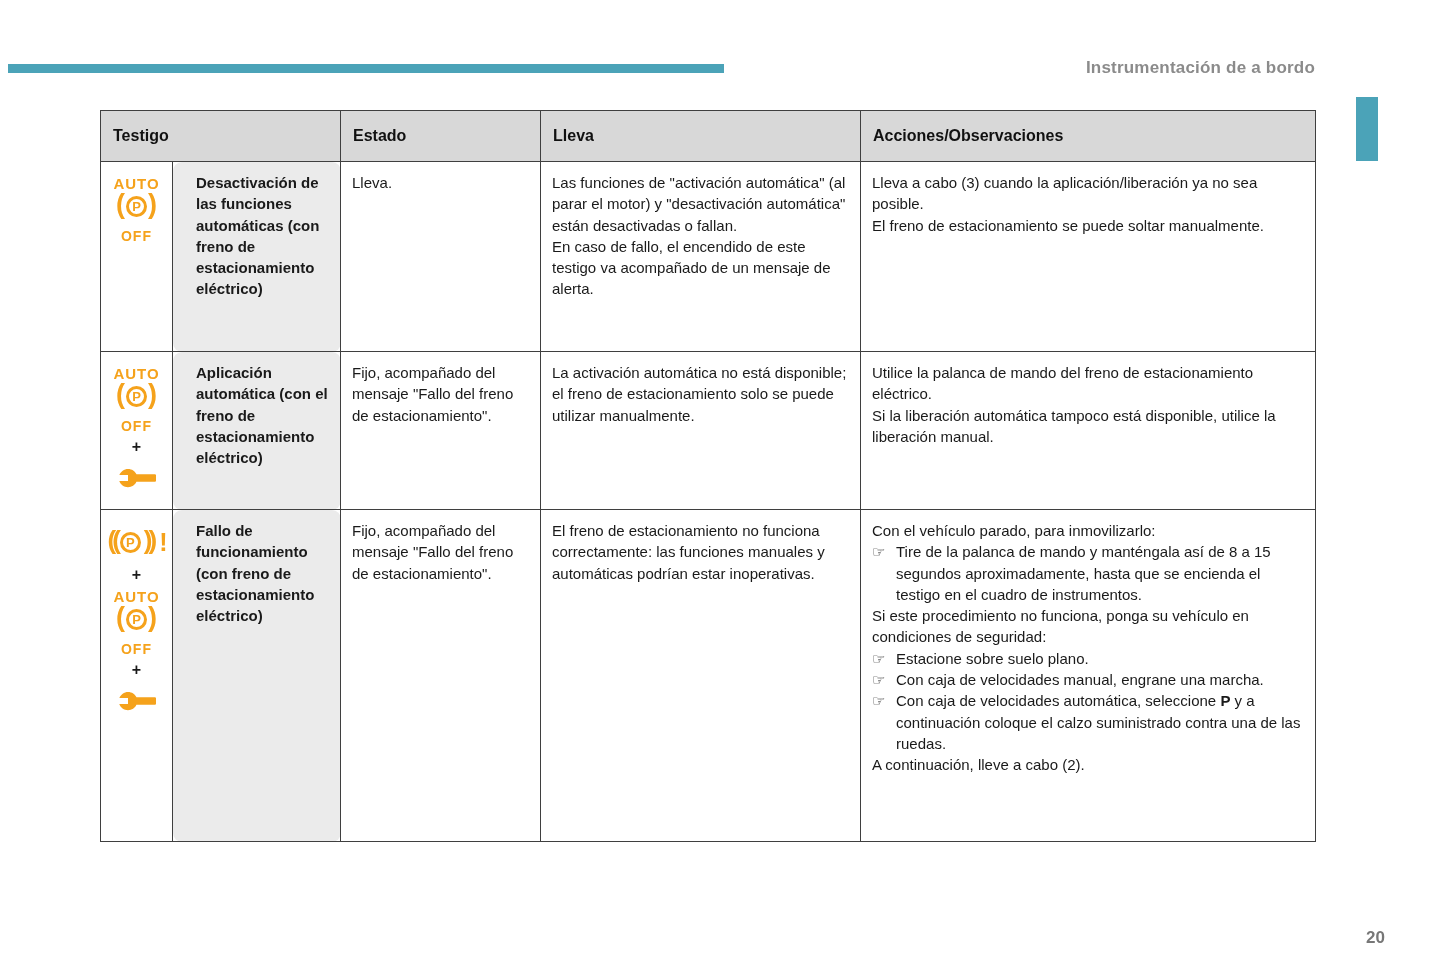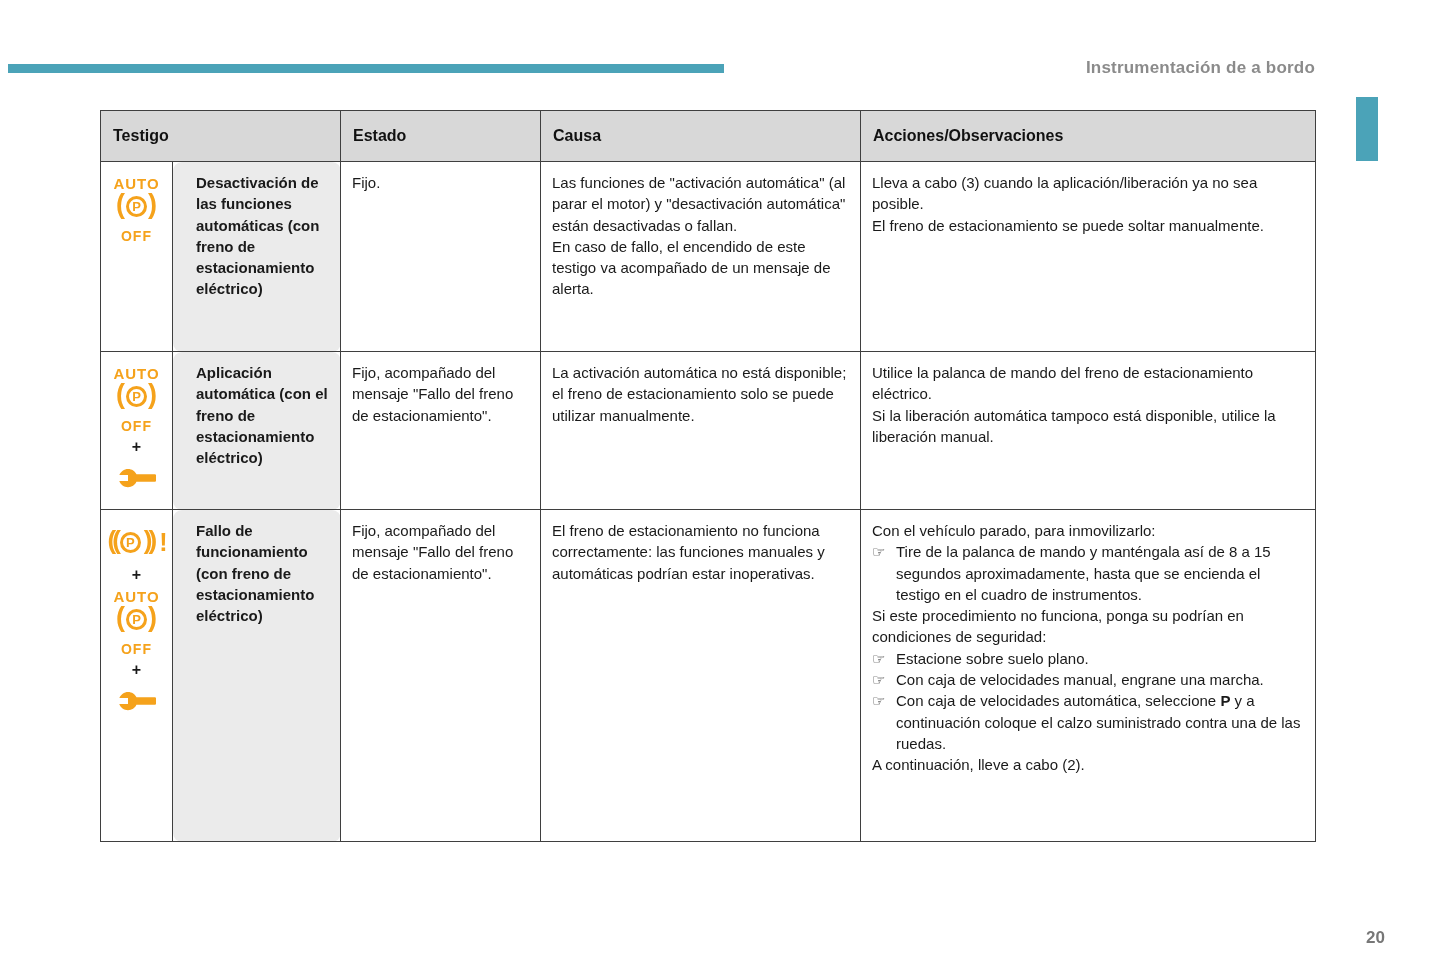--- a/index.html
+++ b/index.html
@@ -72,42 +72,42 @@
     <col style="width:72px">
       <col style="width:168px">
       <col style="width:200px">
       <col style="width:320px">
       <col style="width:455px">
   </colgroup>
   <thead>
     <tr>
       <th colspan="2">Testigo</th>
       <th>Estado</th>
-      <th>Causa</th>
+      <th>Lleva</th>
       <th>Acciones/Observaciones</th>
     </tr>
   </thead>
   <tbody>
 
     <tr class="r1">
       <td class="icon-cell">
         <div class="icon-stack">
           <div class="autop">
             <span class="auto">AUTO</span>
             <span class="prow">
               <span class="paren">(</span>
               <span class="pc">P</span>
               <span class="paren">)</span>
             </span>
             <span class="off">OFF</span>
           </div>
         </div>
       </td>
       <td class="name-cell">Desactivación de las funciones automáticas (con freno de estacionamiento eléctrico)</td>
-      <td>Fijo.</td>
+      <td>Lleva.</td>
       <td>
         <p>Las funciones de "activación automática" (al parar el motor) y "desactivación automática" están desactivadas o fallan.</p>
         <p>En caso de fallo, el encendido de este testigo va acompañado de un mensaje de alerta.</p>
       </td>
       <td>
         <p>Lleva a cabo (3) cuando la aplicación/liberación ya no sea posible.</p>
         <p>El freno de estacionamiento se puede soltar manualmente.</p>
       </td>
     </tr>
 
@@ -173,21 +173,21 @@
       <td>Fijo, acompañado del mensaje "Fallo del freno de estacionamiento".</td>
       <td>
         <p>El freno de estacionamiento no funciona correctamente: las funciones manuales y automáticas podrían estar inoperativas.</p>
       </td>
       <td>
         <p>Con el vehículo parado, para inmovilizarlo:</p>
         <div class="bullet">
           <span class="hand">☞</span>
           <span class="btext">Tire de la palanca de mando y manténgala así de 8 a 15 segundos aproximadamente, hasta que se encienda el testigo en el cuadro de instrumentos.</span>
         </div>
-        <p>Si este procedimiento no funciona, ponga su podrían en condiciones de seguridad:</p>
+        <p>Si este procedimiento no funciona, ponga su vehículo en condiciones de seguridad:</p>
         <div class="bullet">
           <span class="hand">☞</span>
           <span class="btext">Estacione sobre suelo plano.</span>
         </div>
         <div class="bullet">
           <span class="hand">☞</span>
           <span class="btext">Con caja de velocidades manual, engrane una marcha.</span>
         </div>
         <div class="bullet">
           <span class="hand">☞</span>

